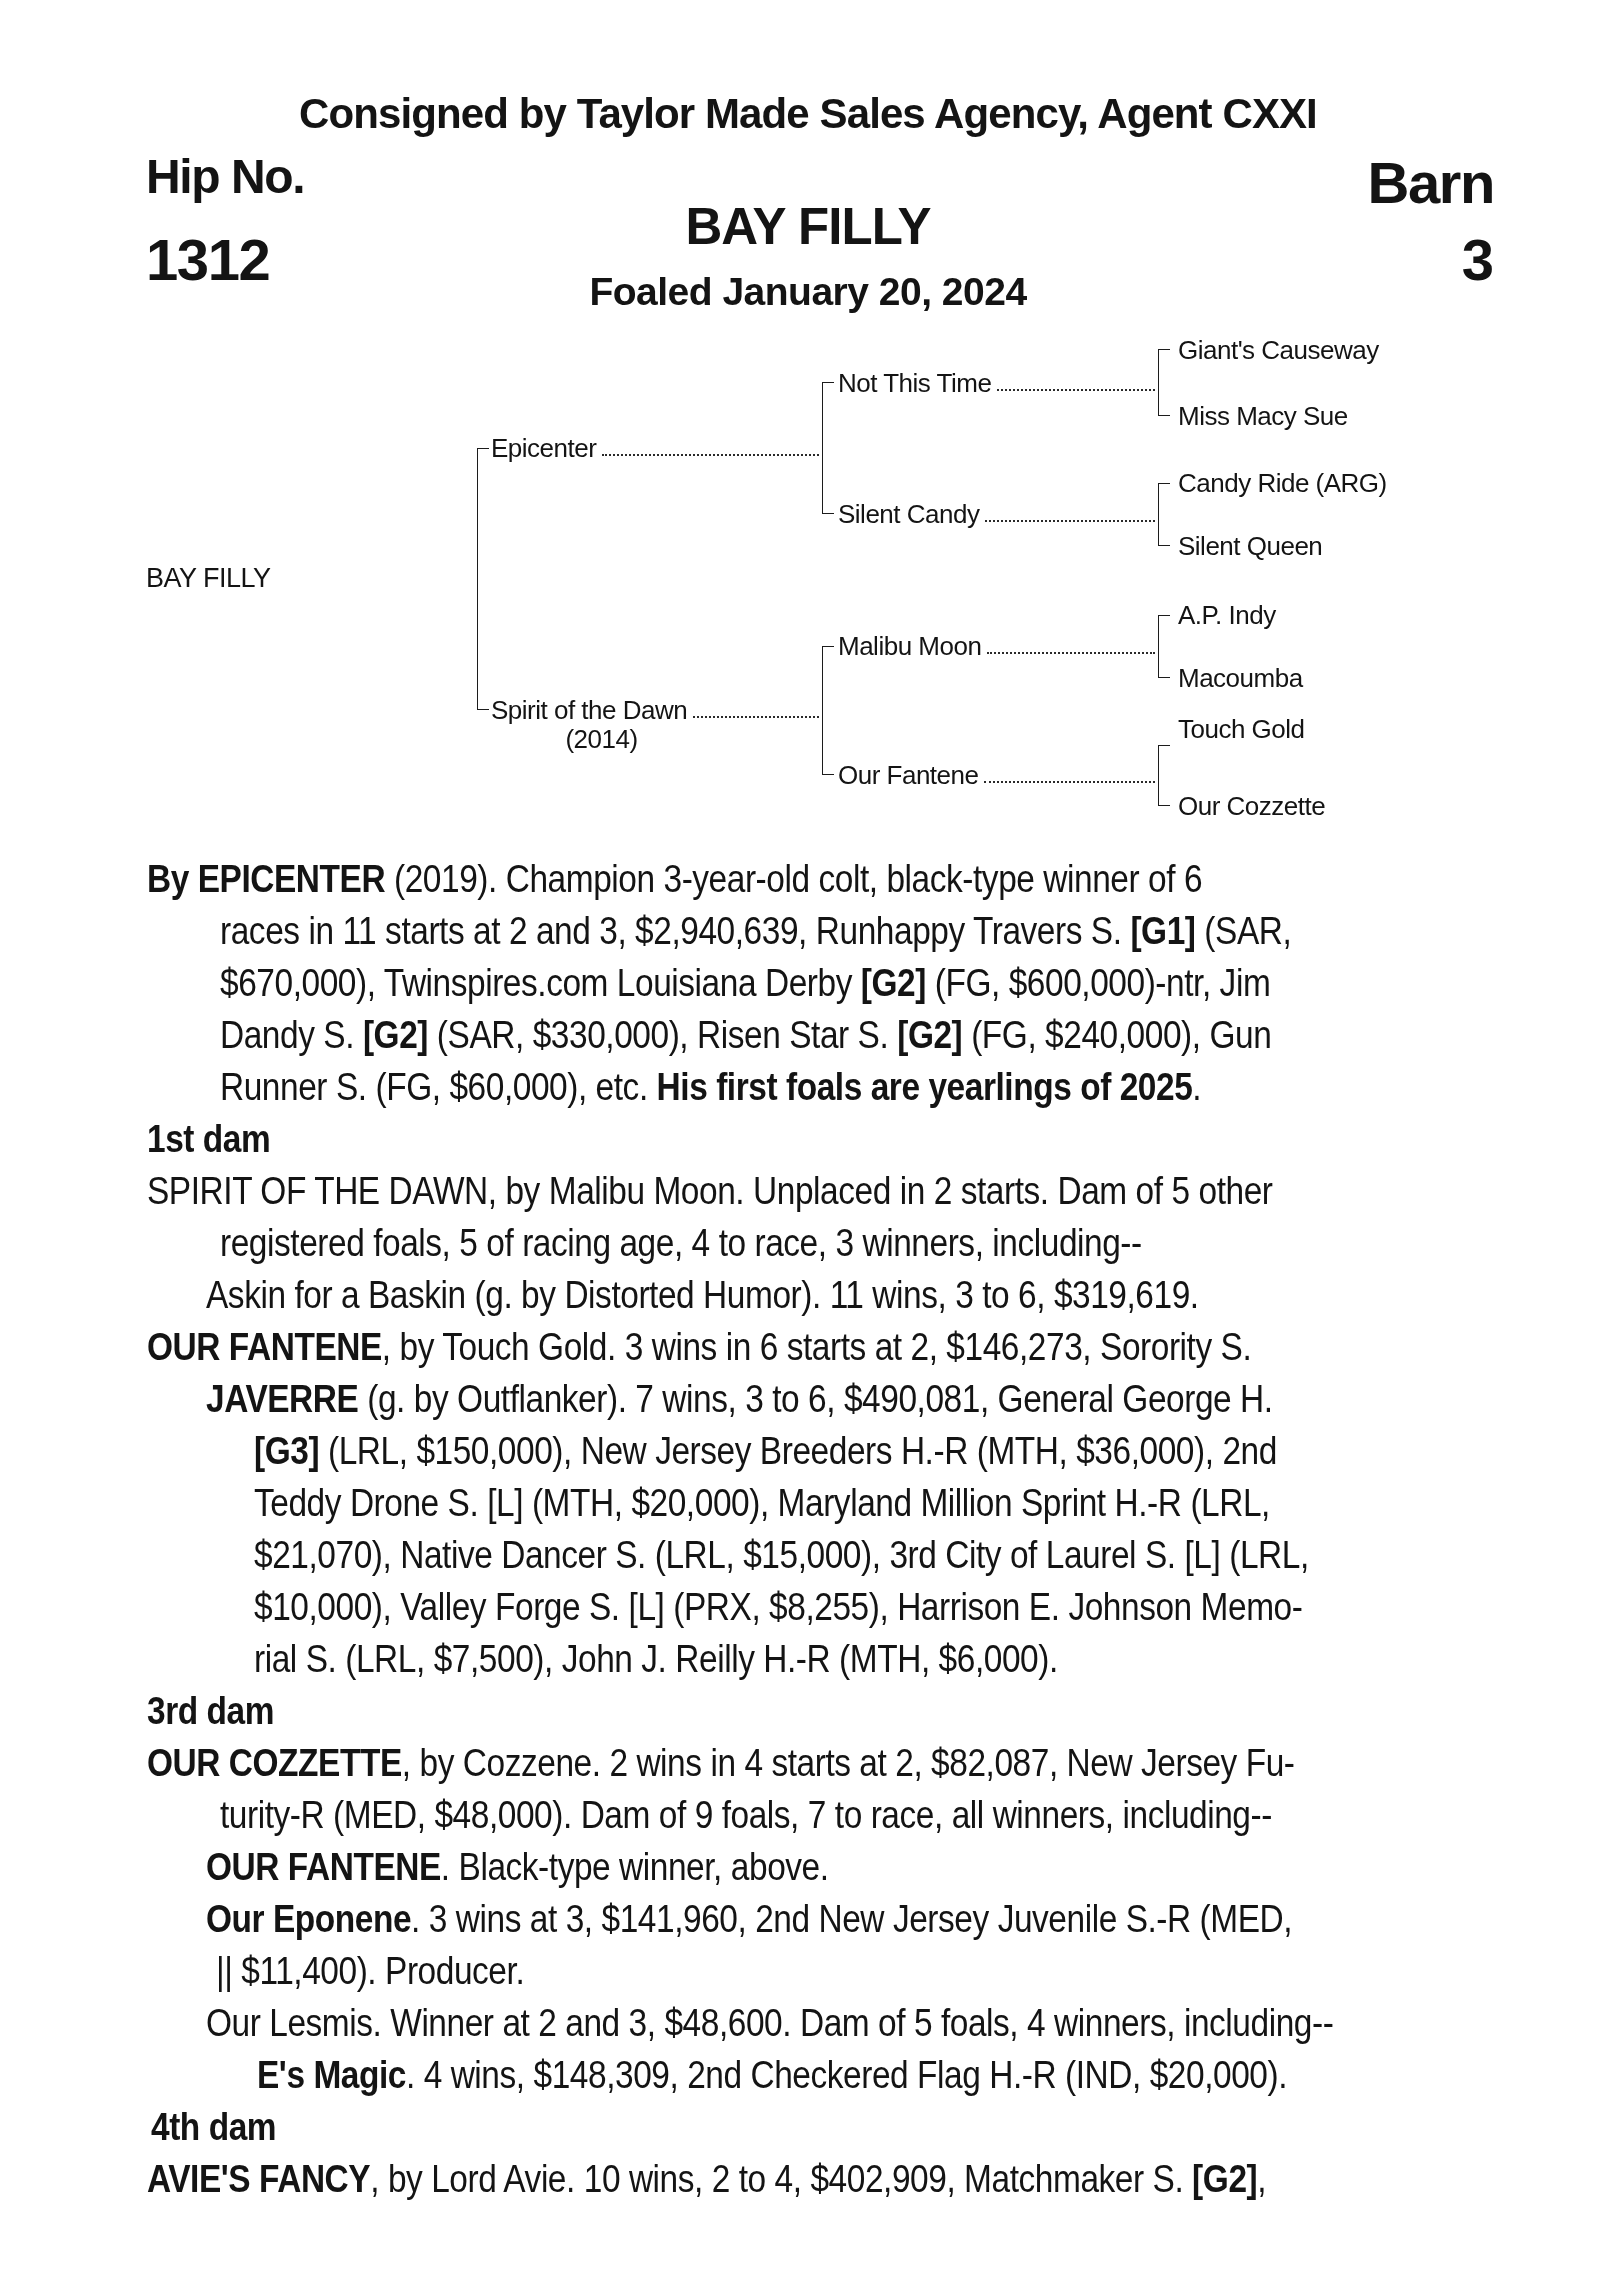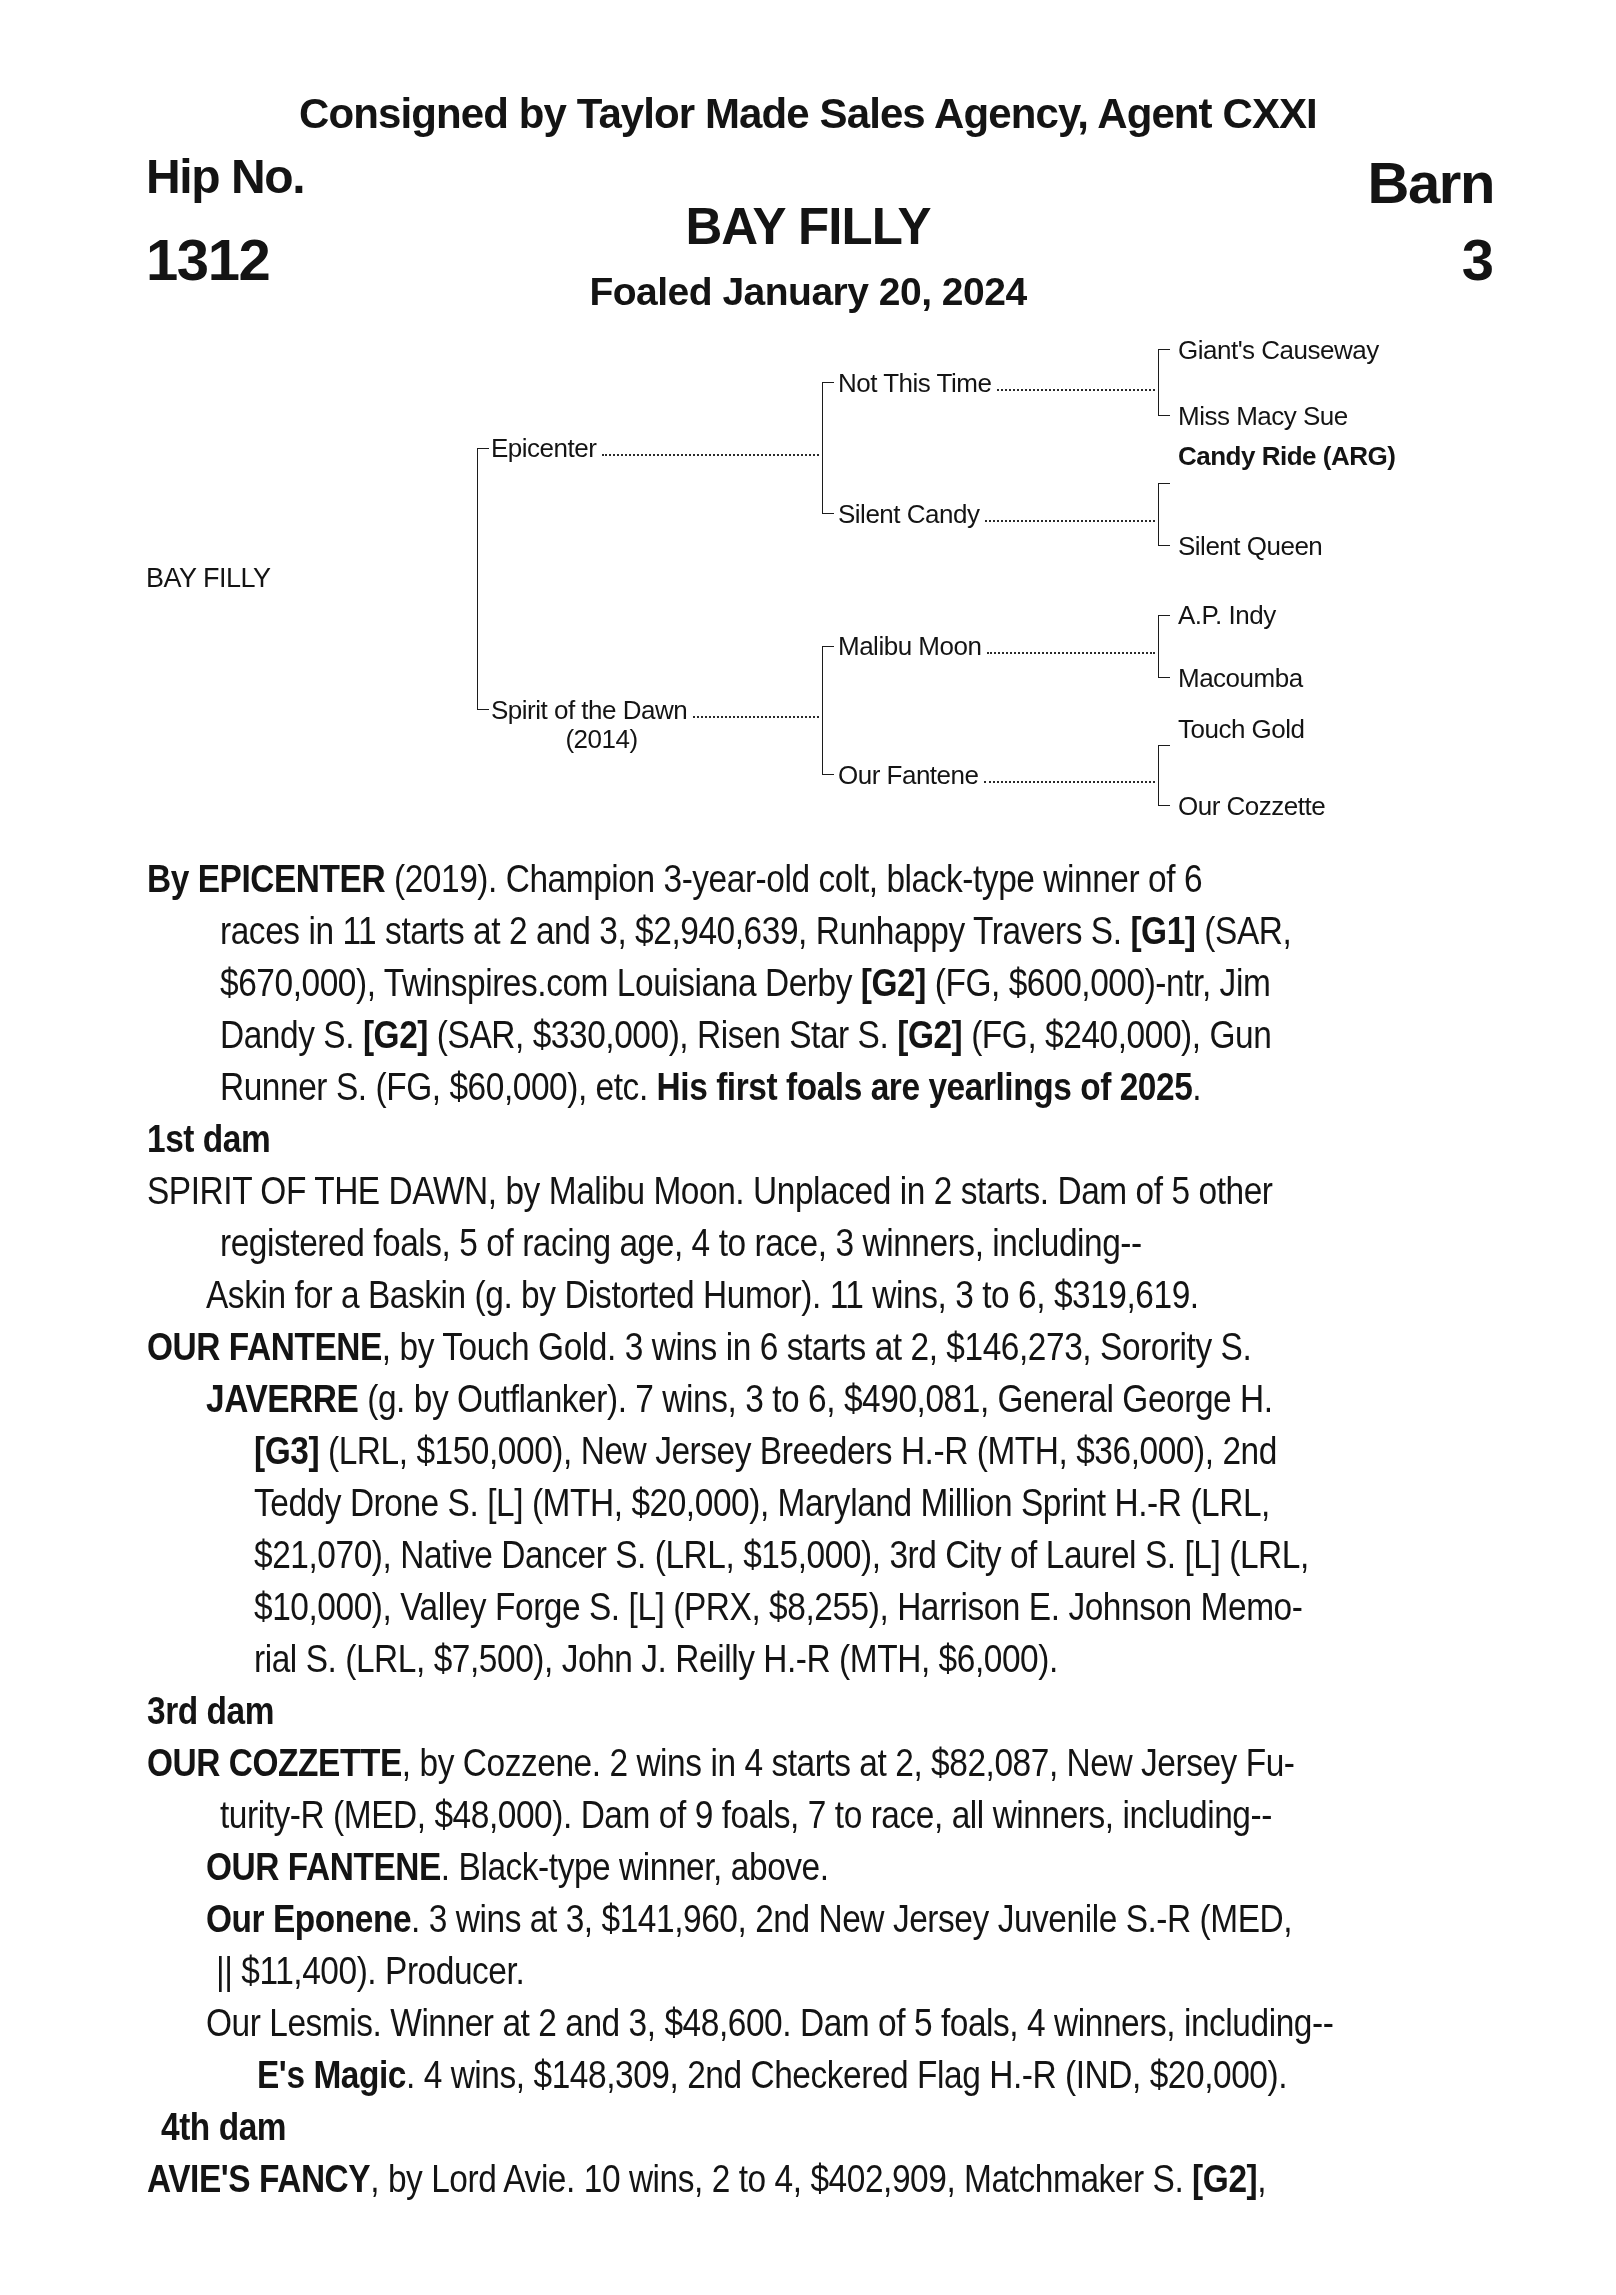--- a/index.html
+++ b/index.html
@@ -75,21 +75,21 @@
     <span>Malibu Moon</span>
     <span class="leader"></span>
   </div>
   <div class="pedrow" style="left:838px;top:762px;width:320px;">
     <span>Our Fantene</span>
     <span class="leader"></span>
   </div>
 
   <div class="ped" style="left:1178px;top:337px;">Giant's Causeway</div>
   <div class="ped" style="left:1178px;top:403px;">Miss Macy Sue</div>
-  <div class="ped" style="left:1178px;top:443px;font-weight:bold;">Candy Ride (ARG)</div>
+  <div class="ped" style="left:1178px;top:470px;">Candy Ride (ARG)</div>
   <div class="ped" style="left:1178px;top:533px;">Silent Queen</div>
   <div class="ped" style="left:1178px;top:602px;">A.P. Indy</div>
   <div class="ped" style="left:1178px;top:665px;">Macoumba</div>
   <div class="ped" style="left:1178px;top:716px;">Touch Gold</div>
   <div class="ped" style="left:1178px;top:793px;">Our Cozzette</div>
 
   <div class="brk" style="left:477px;top:448px;height:262px;"></div>
   <div class="brk" style="left:822px;top:382px;height:132px;"></div>
   <div class="brk" style="left:822px;top:646px;height:129px;"></div>
   <div class="brk" style="left:1158px;top:349px;height:67px;"></div>
@@ -115,18 +115,18 @@
       <div class="bl" style="margin-left: 107px;"><span class="sc"><span>$10,000), Valley Forge S. [L] (PRX, $8,255), Harrison E. Johnson Memo-</span></span></div>
       <div class="bl" style="margin-left: 107px;"><span class="sc"><span>rial S. (LRL, $7,500), John J. Reilly H.-R (MTH, $6,000).</span></span></div>
       <div class="bl" style="margin-left: 0px;"><span class="sc"><span class="b">3rd dam</span></span></div>
       <div class="bl" style="margin-left: 0px;"><span class="sc"><span class="b">OUR COZZETTE</span><span>, by Cozzene. 2 wins in 4 starts at 2, $82,087, New Jersey Fu-</span></span></div>
       <div class="bl" style="margin-left: 73px;"><span class="sc"><span>turity-R (MED, $48,000). Dam of 9 foals, 7 to race, all winners, including--</span></span></div>
       <div class="bl" style="margin-left: 59px;"><span class="sc"><span class="b">OUR FANTENE</span><span>. Black-type winner, above.</span></span></div>
       <div class="bl" style="margin-left: 59px;"><span class="sc"><span class="b">Our Eponene</span><span>. 3 wins at 3, $141,960, 2nd New Jersey Juvenile S.-R (MED,</span></span></div>
       <div class="bl" style="margin-left: 69px;"><span class="sc"><span>|| $11,400). Producer.</span></span></div>
       <div class="bl" style="margin-left: 59px;"><span class="sc"><span>Our Lesmis. Winner at 2 and 3, $48,600. Dam of 5 foals, 4 winners, including--</span></span></div>
       <div class="bl" style="margin-left: 110px;"><span class="sc"><span class="b">E's Magic</span><span>. 4 wins, $148,309, 2nd Checkered Flag H.-R (IND, $20,000).</span></span></div>
-      <div class="bl" style="margin-left: 14px;"><span class="sc"><span class="b">4th dam</span></span></div>
+      <div class="bl" style="margin-left: 4px;"><span class="sc"><span class="b">4th dam</span></span></div>
       <div class="bl" style="margin-left: 0px;"><span class="sc"><span class="b">AVIE'S FANCY</span><span>, by Lord Avie. 10 wins, 2 to 4, $402,909, Matchmaker S. </span><span class="b">[G2]</span><span>,</span></span></div>
     </div>
 
 </div>
 
 
 </body></html>

